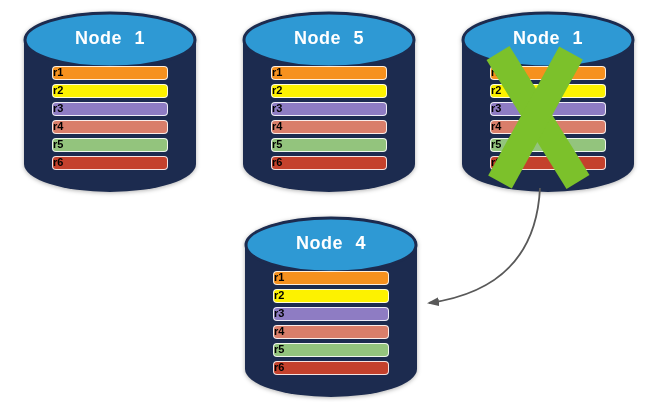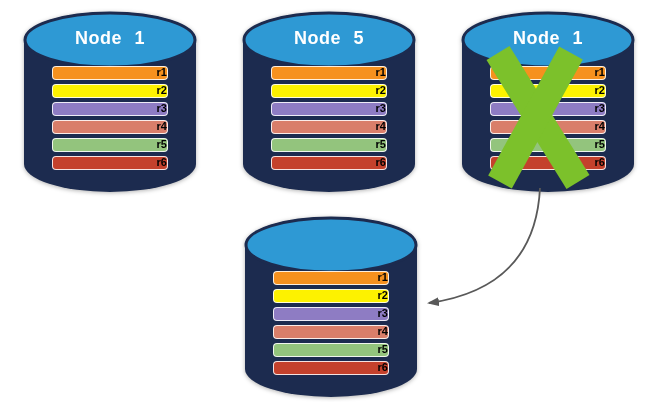--- a/index.html
+++ b/index.html
@@ -17,21 +17,21 @@
   .cyl-top { stroke:#1C2B4F; stroke-width:3; }
   .node-label {
     position:absolute; left:0; right:0; top:18px; text-align:center;
     color:#ffffff; font-size:18px; font-weight:bold;
     word-spacing:7px; letter-spacing:0.5px;
   }
   .rows { position:absolute; left:30px; top:56px; width:116px; }
   .row {
     box-sizing:border-box; height:14px; margin-bottom:4px;
     border:1px solid rgba(255,255,255,0.85); border-radius:4px;
-    text-align:right; font-size:11px; font-weight:bold;
+    text-align:left; font-size:11px; font-weight:bold;
     line-height:11px; color:#000000;
   }
   .x-mark { position:absolute; left:0; top:0; width:176px; height:184px; z-index:5; }
   .arrow-svg { position:absolute; left:415px; top:180px; width:231px; height:145px; }
 </style>
 </head>
 <body>
 
 <div class="canvas">
 
@@ -85,20 +85,21 @@
       <line x1="38" y1="43" x2="118" y2="172" stroke-width="27" stroke-linecap="butt" stroke="#7CC12B"></line>
       <line x1="111" y1="43" x2="40" y2="172" stroke-width="27" stroke-linecap="butt" stroke="#7CC12B"></line>
     </svg>
   </div>
 
   <div class="node" id="node4">
     <svg class="cyl" viewBox="0 0 176 184">
       <path d="M 2,30 A 86,28 0 0 1 174,30 L 174,154 A 86,28 0 0 1 2,154 Z" fill="#1C2B4F"></path>
       <ellipse class="cyl-top" cx="88" cy="30" rx="85" ry="27" fill="#2E99D4"></ellipse>
     </svg>
+    <div class="node-label">Node 4</div>
     <div class="rows">
       <div class="row" style="background-color: rgb(246, 145, 30);">r1</div>
       <div class="row" style="background-color: rgb(253, 242, 0);">r2</div>
       <div class="row" style="background-color: rgb(142, 124, 195);">r3</div>
       <div class="row" style="background-color: rgb(217, 126, 106);">r4</div>
       <div class="row" style="background-color: rgb(147, 196, 125);">r5</div>
       <div class="row" style="background-color: rgb(196, 65, 44);">r6</div>
     </div>
   </div>
 

